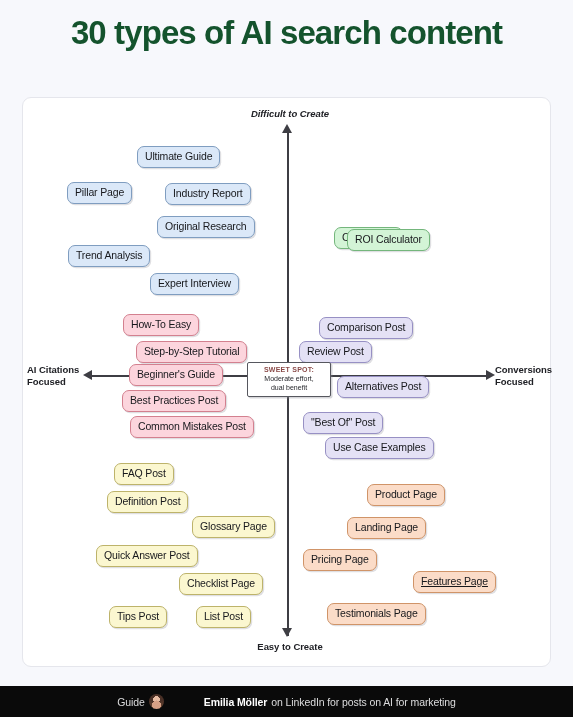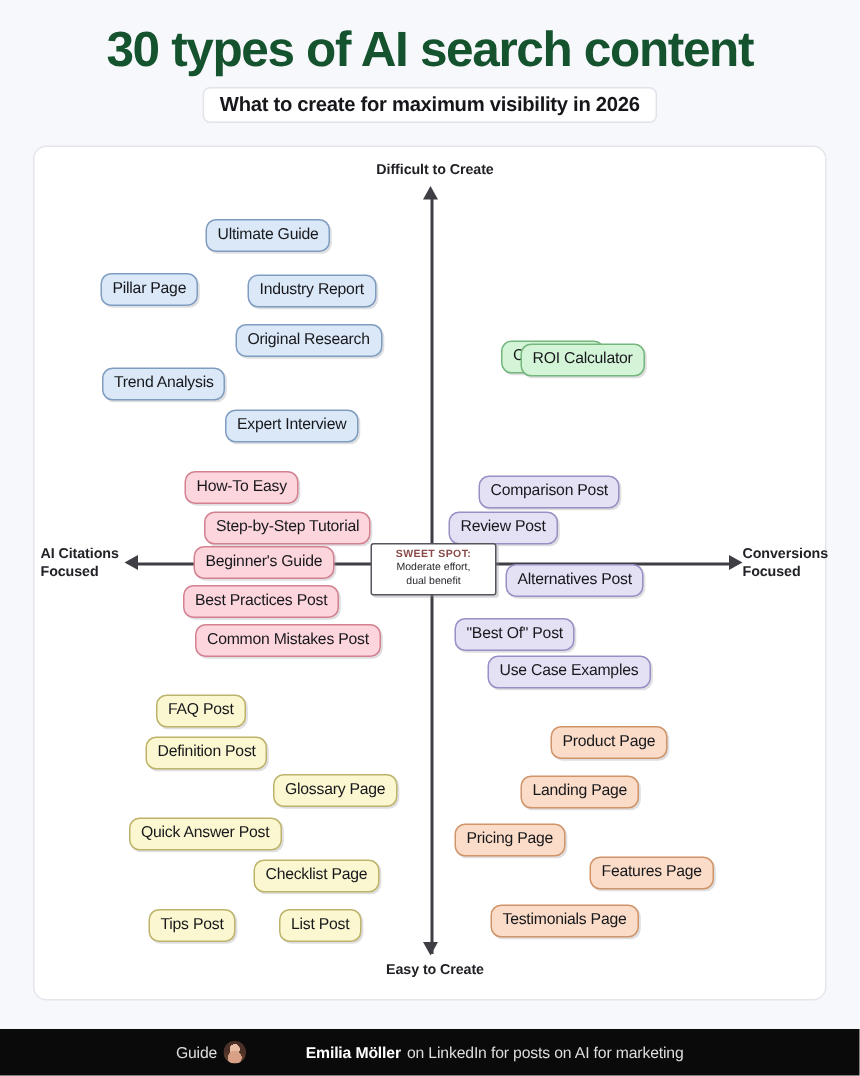--- a/index.html
+++ b/index.html
@@ -116,21 +116,21 @@
   
   .axis-caption {
     position: absolute;
     font-size: 9.5px;
     font-weight: bold;
     color: #202126;
     letter-spacing: -0.05px;
     line-height: 11.5px;
     white-space: pre-line;
   }
-  #cap-top    { left: 217px; top: 10px;  width: 100px; text-align: center; }
+  #cap-top    { left: 217px; top: 10px;  width: 100px; text-align: center; font-style: italic; }
   #cap-bottom { left: 217px; top: 543px; width: 100px; text-align: center; }
   #cap-left   { left: 4px;   top: 266px; width: 56px;  text-align: left; }
   #cap-right  { left: 472px; top: 266px; width: 62px;  text-align: left; }
 
   
   .pill {
     position: absolute;
     font-size: 10.5px;
     line-height: 13px;
     letter-spacing: -0.15px;
@@ -139,21 +139,21 @@
     border-radius: 7px;
     border: 1px solid;
     white-space: nowrap;
     box-sizing: border-box;
     box-shadow: 1.2px 1.2px 0 rgba(150,150,160,0.30);
   }
   .pill.blue   { background: #dbe8f8; border-color: #7f9dc0; }
   .pill.green  { background: #d3f4d6; border-color: #74b67c; }
   .pill.pink   { background: #fcd5dd; border-color: #d3808f; }
   .pill.purple { background: #e4e1f5; border-color: #9790c4; }
-  .pill.yellow { background: #fbf7d0; border-color: #bdb36a; }
+  .pill.yellow { background: #fbf7d0; border-color: #bdb36a; margin-left: 10px; }
   .pill.orange { background: #fbdcc8; border-color: #d09468; }
 
   
   #sweet-spot {
     position: absolute;
     left: 224px;
     top: 264px;
     width: 84px;
     background: #ffffff;
     border: 1.4px solid #56575e;
@@ -216,21 +216,20 @@
       linear-gradient(180deg, #4a3026 0 42%, #6d4a35 100%);
     display: inline-block;
     flex: none;
   }
 </style>
 </head>
 <body>
 
 <div id="header">
   <div id="page-title">30 types of AI search content</div>
-  <div id="subtitle-box">What to create for maximum visibility in 2026</div>
 </div>
 
 <div id="canvas">
 
   <div class="axis-line" id="axis-vertical"></div>
   <div class="axis-line" id="axis-horizontal"></div>
 
   <div class="arrow-head" id="arrow-up"></div>
   <div class="arrow-head" id="arrow-down"></div>
   <div class="arrow-head" id="arrow-left"></div>
@@ -265,21 +264,21 @@
       <div class="pill yellow" style="left: 81px; top: 365px;">FAQ Post</div>
       <div class="pill yellow" style="left: 74px; top: 393px;">Definition Post</div>
       <div class="pill yellow" style="left: 159px; top: 418px;">Glossary Page</div>
       <div class="pill yellow" style="left: 63px; top: 447px;">Quick Answer Post</div>
       <div class="pill yellow" style="left: 146px; top: 475px;">Checklist Page</div>
       <div class="pill yellow" style="left: 76px; top: 508px;">Tips Post</div>
       <div class="pill yellow" style="left: 163px; top: 508px;">List Post</div>
       <div class="pill orange" style="left: 344px; top: 386px;">Product Page</div>
       <div class="pill orange" style="left: 324px; top: 419px;">Landing Page</div>
       <div class="pill orange" style="left: 280px; top: 451px;">Pricing Page</div>
-      <div class="pill orange" style="left: 370px; top: 473px;">Features Page</div>
+      <div class="pill orange" style="left: 390px; top: 473px; text-decoration: underline;">Features Page</div>
       <div class="pill orange" style="left: 304px; top: 505px;">Testimonials Page</div>
     </div>
 
   <div id="sweet-spot">
     <span id="sweet-spot-title">SWEET SPOT:</span>
     <span id="sweet-spot-desc">Moderate effort,
 dual benefit</span>
   </div>
 
 </div>

